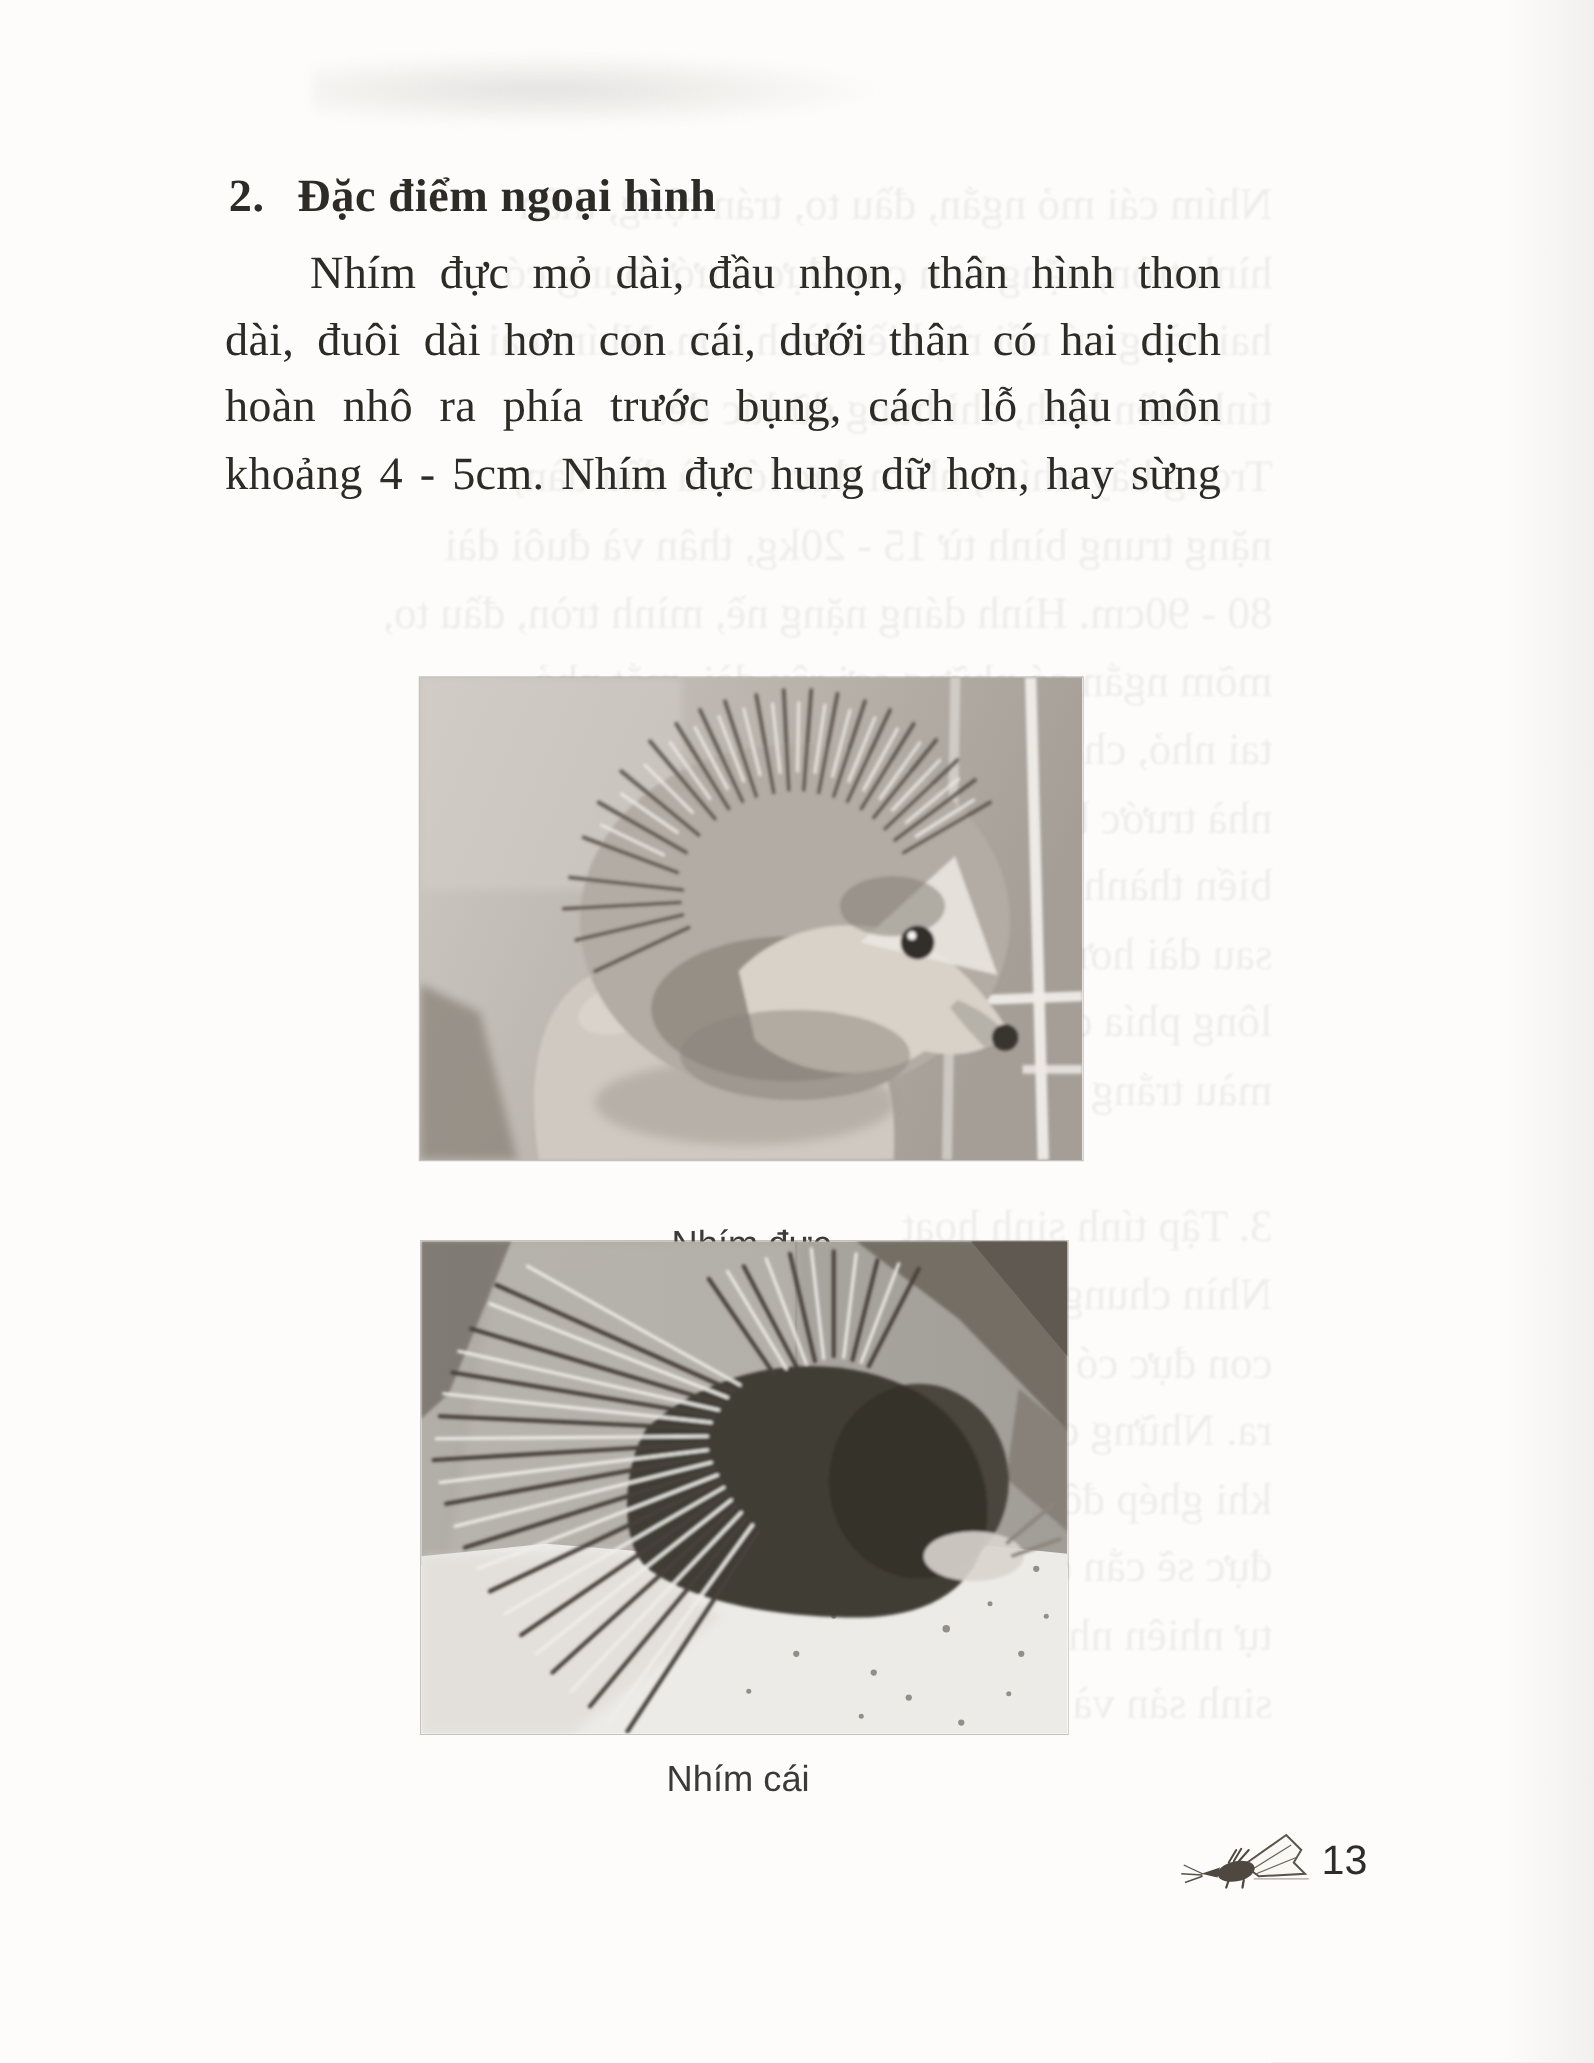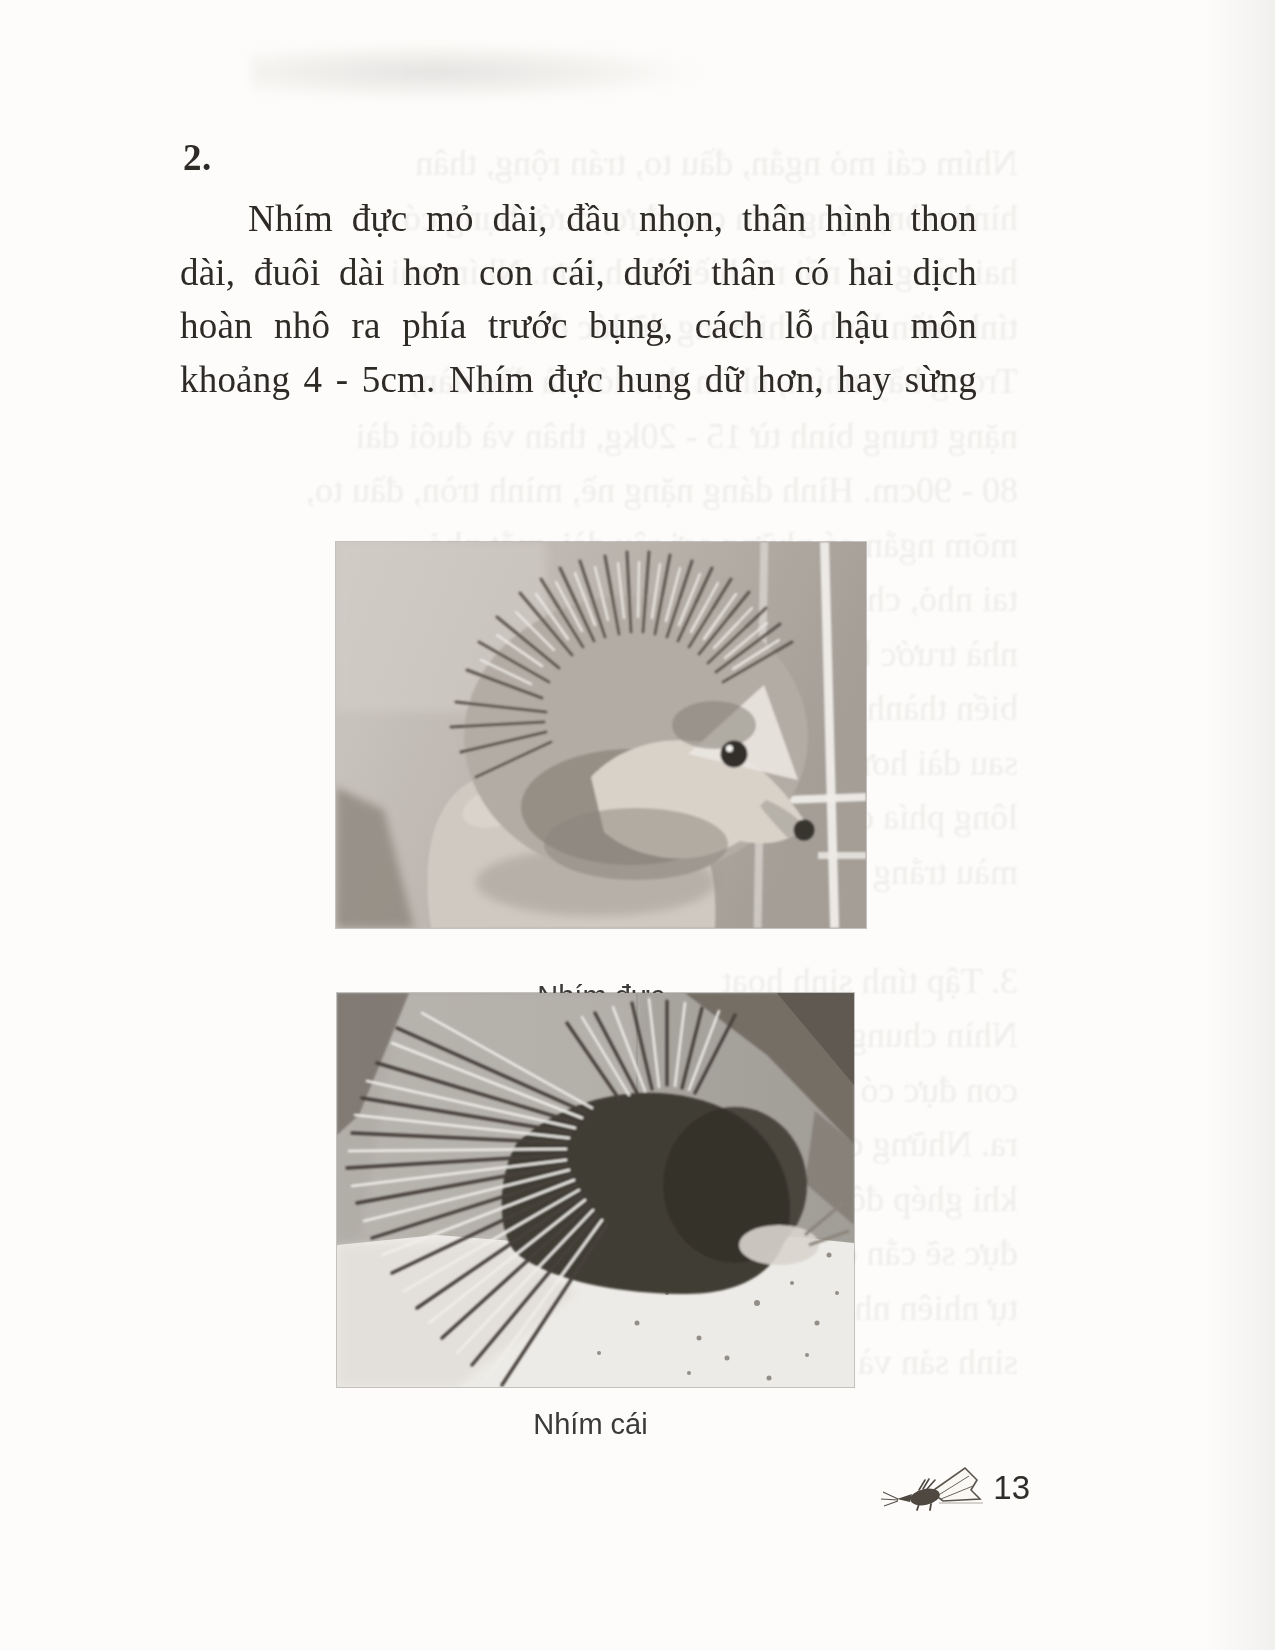--- a/index.html
+++ b/index.html
@@ -56,21 +56,21 @@
   .figure{ position:absolute; z-index:3; }
   .figure svg{ display:block; }
   .photo-frame{ box-shadow:0 0 0 1px rgba(90,86,80,0.35); }
   .caption{
     position:absolute;z-index:3;
     font-family:"Liberation Sans", sans-serif;
     font-size:29px;color:#3a3a3a;
     text-align:center;
   }
   .footer{
-    position:absolute;left:860px;top:1452px;width:170px;height:60px;
+    position:absolute;left:924px;top:1452px;width:170px;height:60px;
     display:flex;align-items:flex-end;justify-content:flex-end;gap:2px;
     z-index:3;
   }
   .page-number{
     font-family:"Liberation Sans", sans-serif;
     font-size:33px;color:#2f2d2a;line-height:1;
     padding-bottom:8px;
   }
 </style>
 </head>
@@ -100,20 +100,21 @@
 Nhìn chung nhím con lớn rất mau. Khi đã cao,
 con đực có thể phối giống khi nó sinh
 ra. Những con nhím đực và con đực
 khi ghép đôi giao phối xong rồi, con
 đực sẽ cắn đuổi con khác. Trong
 tự nhiên nhím đực hay tha mồi về tổ nhà
 sinh sản và nuôi con giống nhím.</div>
 
   <div class="heading">
     <span>2.</span>
+    <span>Đặc điểm ngoại hình</span>
   </div>
 
   <div class="bodytext">
     <div class="bodyline first">Nhím đực mỏ dài, đầu nhọn, thân hình thon</div>
     <div class="bodyline">dài, đuôi dài hơn con cái, dưới thân có hai dịch</div>
     <div class="bodyline">hoàn nhô ra phía trước bụng, cách lỗ hậu môn</div>
     <div class="bodyline">khoảng 4 - 5cm. Nhím đực hung dữ hơn, hay sừng</div>
   </div>
 
   <div class="figure photo-frame" style="left:336px;top:542px;width:530px;height:386px;">

